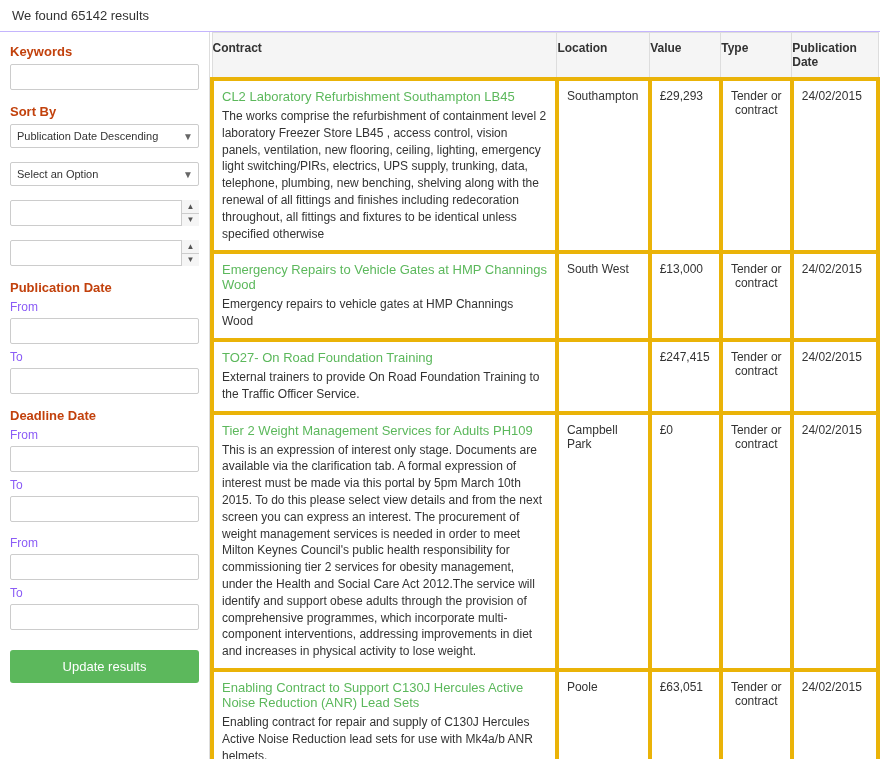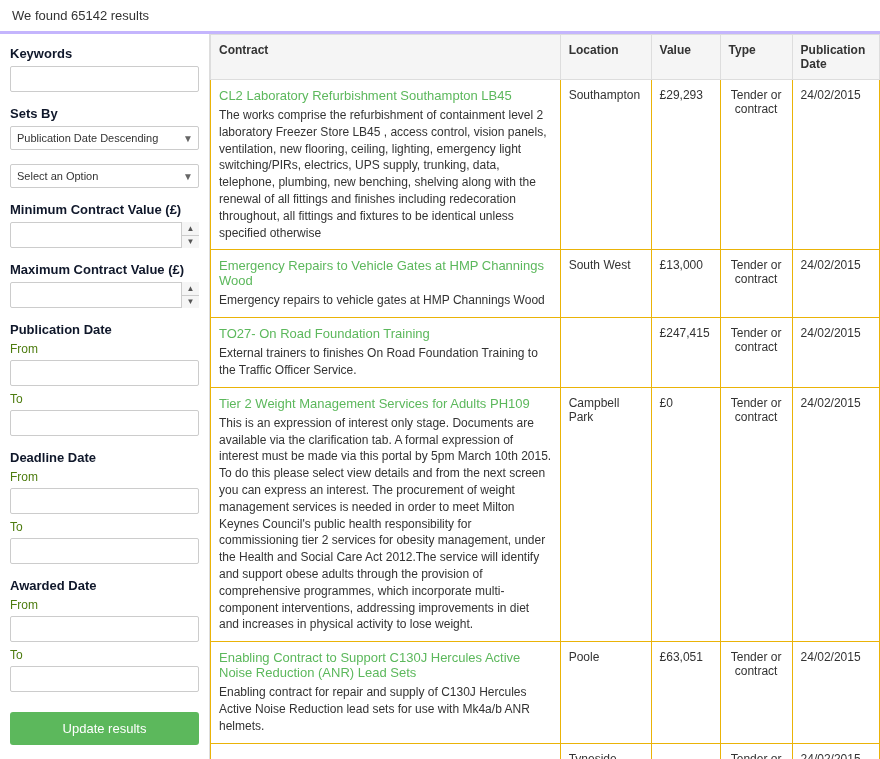--- a/index.html
+++ b/index.html
@@ -2,21 +2,21 @@
 <html><head>
   <meta charset="utf-8">
   <style>
     * { box-sizing: border-box; margin: 0; padding: 0; }
     body { font-family: Arial, sans-serif; font-size: 13px; color: #333; background: #fff; }
 
     .top-bar {
       padding: 8px 12px;
       font-size: 13px;
       color: #333;
-      border-bottom: 3px solid #c4b5fd;
+      border-bottom: 1px solid #c4b5fd;
     }
 
     .main-layout {
       display: flex;
       min-height: calc(759px - 32px);
     }
 
     .sidebar {
       width: 210px;
       min-width: 210px;
@@ -25,21 +25,21 @@
       background: #fff;
     }
 
     .sidebar .field-group {
       margin-bottom: 14px;
     }
 
     .sidebar .field-label {
       font-size: 13px;
       font-weight: bold;
-      color: #0f172a;
+      color: #c2410c;
       margin-bottom: 5px;
       display: block;
     }
 
     .sidebar input[type="text"],
     .sidebar input[type="number"] {
       width: 100%;
       border: 1px solid #ccc;
       padding: 5px 6px;
       font-size: 12px;
@@ -109,21 +109,21 @@
       color: #555;
       padding: 0;
     }
 
     .spinner-btn:first-child {
       border-bottom: 1px solid #ccc;
     }
 
     .sub-label {
       font-size: 12px;
-      color: #4d7c0f;
+      color: #8b5cf6;
       margin-bottom: 4px;
       display: block;
     }
 
     .update-btn {
       background: #5cb85c;
       color: #fff;
       border: none;
       padding: 9px 18px;
       font-size: 13px;
@@ -140,29 +140,29 @@
 
     .results-table {
       width: 100%;
       border-collapse: collapse;
       font-size: 12px;
     }
 
     .results-table th {
       background: #f5f5f5;
       border: 1px solid #ddd;
-      padding: 8px 8px;
+      padding: 8px 0;
       text-align: left;
       font-weight: bold;
       font-size: 12px;
       vertical-align: top;
     }
 
     .results-table td {
-      border: 1px solid #eab308;
+      border: 4px solid #eab308;
       padding: 8px 8px;
       vertical-align: top;
       font-size: 12px;
     }
 
     .contract-title {
       color: #5cb85c;
       text-decoration: none;
       font-size: 13px;
       display: block;
@@ -190,21 +190,21 @@
 <div class="main-layout">
 
   <div class="sidebar">
 
     <div class="field-group">
       <label class="field-label">Keywords</label>
       <input type="text" style="">
     </div>
 
     <div class="field-group">
-      <label class="field-label">Sets By</label>
+      <label class="field-label">Sort By</label>
       <div class="select-wrapper">
         <select>
           <option>Publication Date Descending</option>
           <option>Publication Date Ascending</option>
           <option>Value Descending</option>
           <option>Value Ascending</option>
         </select>
       </div>
     </div>
 
@@ -214,32 +214,30 @@
           <option>Select an Option</option>
           <option>North West</option>
           <option>South West</option>
           <option>East Midlands</option>
           <option>London</option>
         </select>
       </div>
     </div>
 
     <div class="field-group">
-      <label class="field-label">Minimum Contract Value (£)</label>
       <div class="spinner-input-wrapper">
         <input type="text" style="">
         <div class="spinner-buttons">
           <button class="spinner-btn">▲</button>
           <button class="spinner-btn">▼</button>
         </div>
       </div>
     </div>
 
     <div class="field-group">
-      <label class="field-label">Maximum Contract Value (£)</label>
       <div class="spinner-input-wrapper">
         <input type="text" style="">
         <div class="spinner-buttons">
           <button class="spinner-btn">▲</button>
           <button class="spinner-btn">▼</button>
         </div>
       </div>
     </div>
 
     <div class="field-group">
@@ -252,21 +250,20 @@
 
     <div class="field-group">
       <label class="field-label">Deadline Date</label>
       <span class="sub-label">From</span>
       <input type="text" style="margin-bottom: 6px;">
       <span class="sub-label">To</span>
       <input type="text" style="">
     </div>
 
     <div class="field-group">
-      <label class="field-label">Awarded Date</label>
       <span class="sub-label">From</span>
       <input type="text" style="margin-bottom: 6px;">
       <span class="sub-label">To</span>
       <input type="text" style="">
     </div>
 
     <button class="update-btn">Update results</button>
   </div>
 
   <div class="content-area">
@@ -289,21 +286,21 @@
             <td>24/02/2015</td>
           </tr>
           <tr>
             <td><a href="#" class="contract-title">Emergency Repairs to Vehicle Gates at HMP Channings Wood</a><span class="contract-desc">Emergency repairs to vehicle gates at HMP Channings Wood</span></td>
             <td>South West</td>
             <td>£13,000</td>
             <td style="text-align: center;">Tender or contract</td>
             <td>24/02/2015</td>
           </tr>
           <tr>
-            <td><a href="#" class="contract-title">TO27- On Road Foundation Training</a><span class="contract-desc">External trainers to finishes On Road Foundation Training to the Traffic Officer Service.</span></td>
+            <td><a href="#" class="contract-title">TO27- On Road Foundation Training</a><span class="contract-desc">External trainers to provide On Road Foundation Training to the Traffic Officer Service.</span></td>
             <td></td>
             <td>£247,415</td>
             <td style="text-align: center;">Tender or contract</td>
             <td>24/02/2015</td>
           </tr>
           <tr>
             <td><a href="#" class="contract-title">Tier 2 Weight Management Services for Adults PH109</a><span class="contract-desc">This is an expression of interest only stage. Documents are available via the clarification tab. A formal expression of interest must be made via this portal by 5pm March 10th 2015. To do this please select view details and from the next screen you can express an interest. The procurement of weight management services is needed in order to meet Milton Keynes Council's public health responsibility for commissioning tier 2 services for obesity management, under the Health and Social Care Act 2012.The service will identify and support obese adults through the provision of comprehensive programmes, which incorporate multi-component interventions, addressing improvements in diet and increases in physical activity to lose weight.</span></td>
             <td>Campbell Park</td>
             <td>£0</td>
             <td style="text-align: center;">Tender or contract</td>

